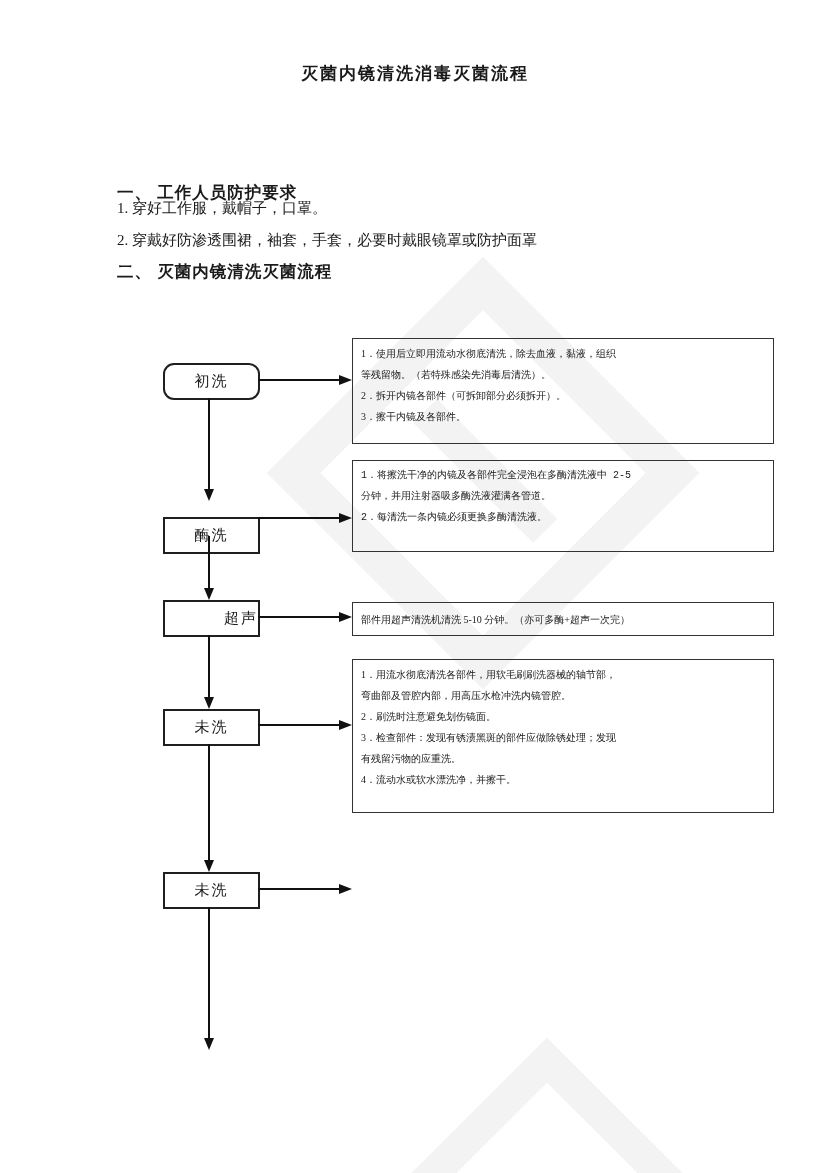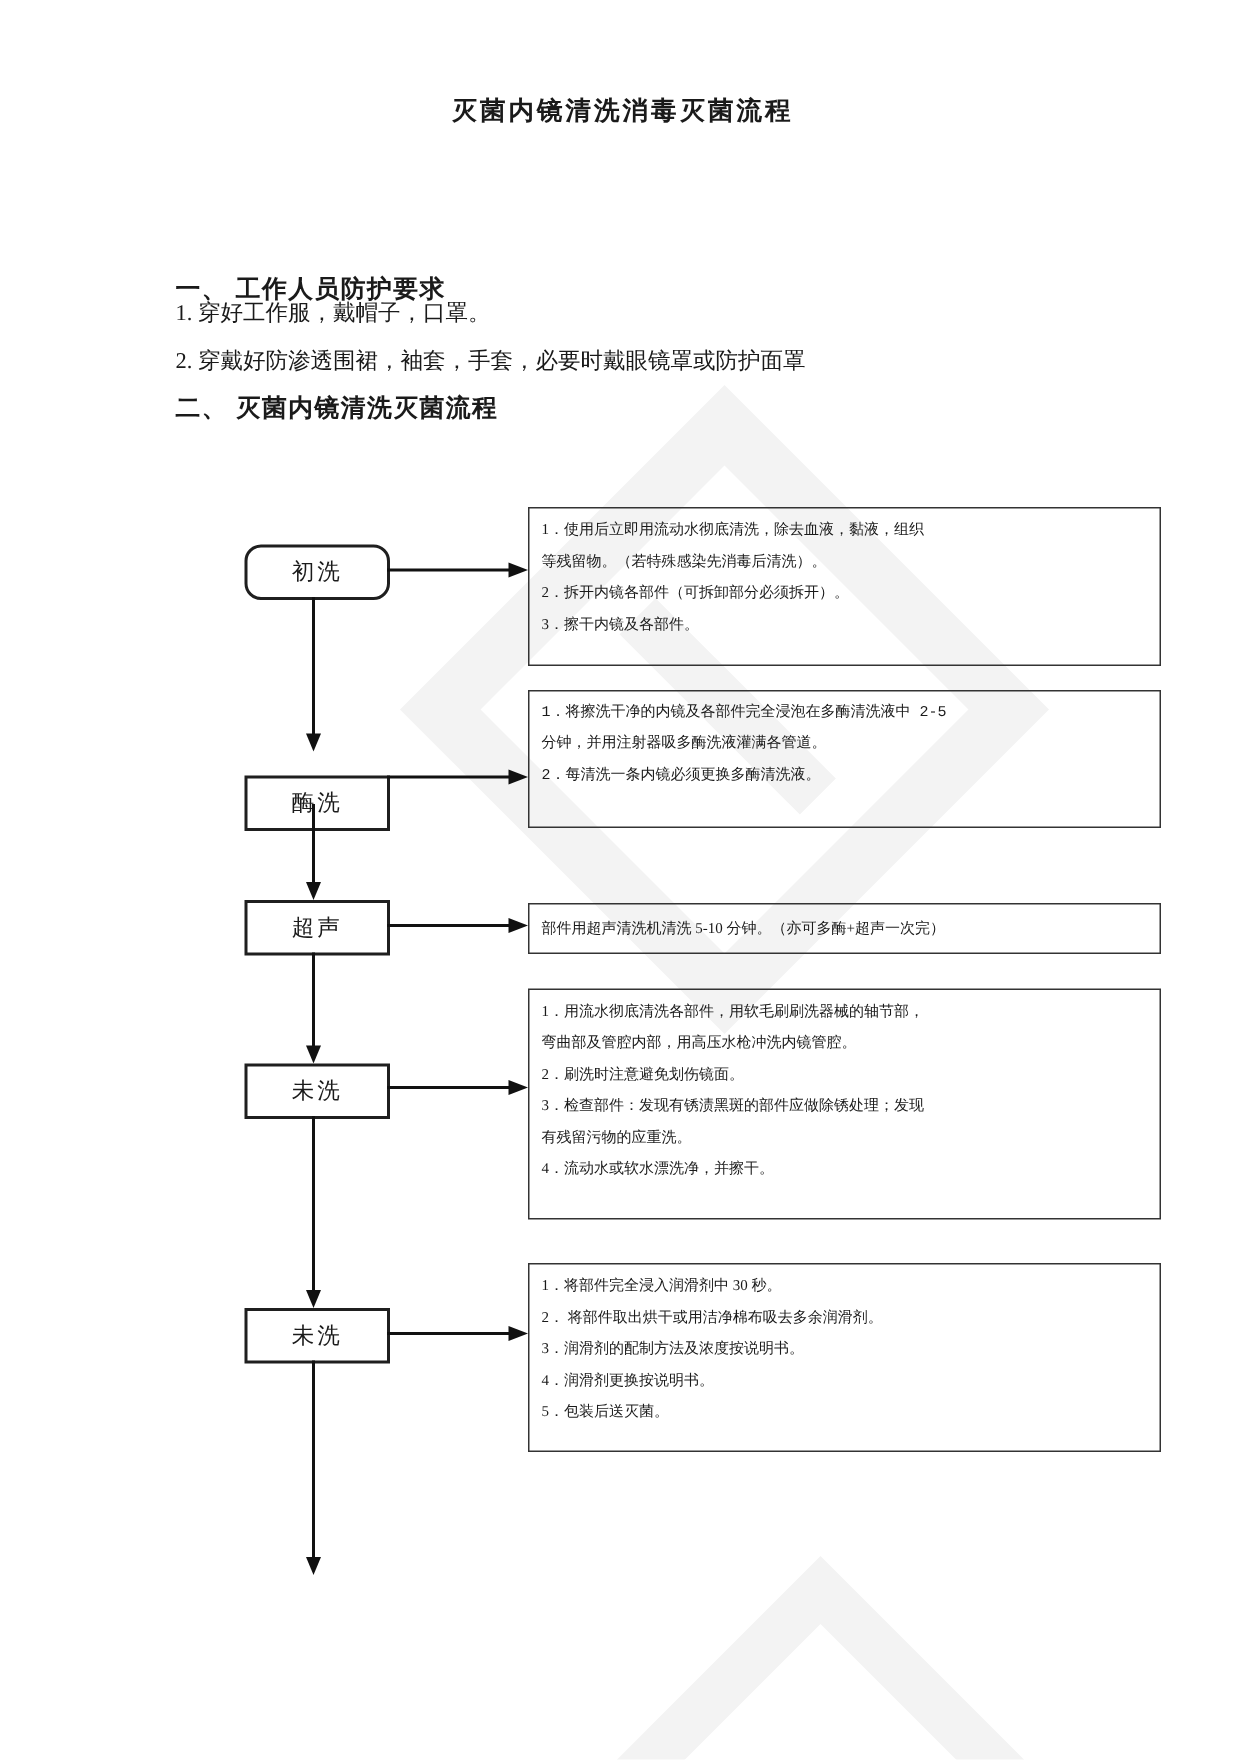--- a/index.html
+++ b/index.html
@@ -36,21 +36,21 @@
   .li.i1{top:199px;}
   .li.i2{top:231px;text-align:right;}
 
   
   .stage-box{
     position:absolute;left:163px;width:93px;height:33px;
     border:2px solid #1f1f1f;background:transparent;
     display:flex;align-items:center;justify-content:center;
     font-size:15px;letter-spacing:2px;
   }
-  .st0{top:363px;border-radius:11px;} .st1{top:517px;} .st2{top:600px;} .st3{top:709px;} .st4{top:872px;}
+  .st0{top:363px;border-radius:11px;} .st1{top:517px;} .st2{top:600px;justify-content:flex-end;} .st3{top:709px;} .st4{top:872px;}
 
   .detail-box{
     position:absolute;left:352px;width:404px;
     border:1.5px solid #333;background:transparent;
     padding:4px 8px;font-size:10px;line-height:21px;
     white-space:pre-line;
   }
   .db0{top:338px;min-height:96px;}
   .db1{top:460px;min-height:82px;font-family:Liberation Mono, monospace;}
   .db2{top:602px;min-height:24px;display:flex;align-items:center;}
@@ -115,25 +115,20 @@
   <div class="detail-box db1">1．将擦洗干净的内镜及各部件完全浸泡在多酶清洗液中 2-5
 分钟，并用注射器吸多酶洗液灌满各管道。
 2．每清洗一条内镜必须更换多酶清洗液。</div>
   <div class="detail-box db2">部件用超声清洗机清洗 5-10 分钟。（亦可多酶+超声一次完）</div>
   <div class="detail-box db3">1．用流水彻底清洗各部件，用软毛刷刷洗器械的轴节部，
 弯曲部及管腔内部，用高压水枪冲洗内镜管腔。
 2．刷洗时注意避免划伤镜面。
 3．检查部件：发现有锈渍黑斑的部件应做除锈处理；发现
 有残留污物的应重洗。
 4．流动水或软水漂洗净，并擦干。</div>
-  <div class="detail-box db4">1．将部件完全浸入润滑剂中 30 秒。
-2． 将部件取出烘干或用洁净棉布吸去多余润滑剂。
-3．润滑剂的配制方法及浓度按说明书。
-4．润滑剂更换按说明书。
-5．包装后送灭菌。</div>
 
   <div class="hline hl0"></div>
   <div class="harrow ha0"></div>
   <div class="hline hl1"></div>
   <div class="harrow ha1"></div>
   <div class="hline hl2"></div>
   <div class="harrow ha2"></div>
   <div class="hline hl3"></div>
   <div class="harrow ha3"></div>
   <div class="hline hl4"></div>

